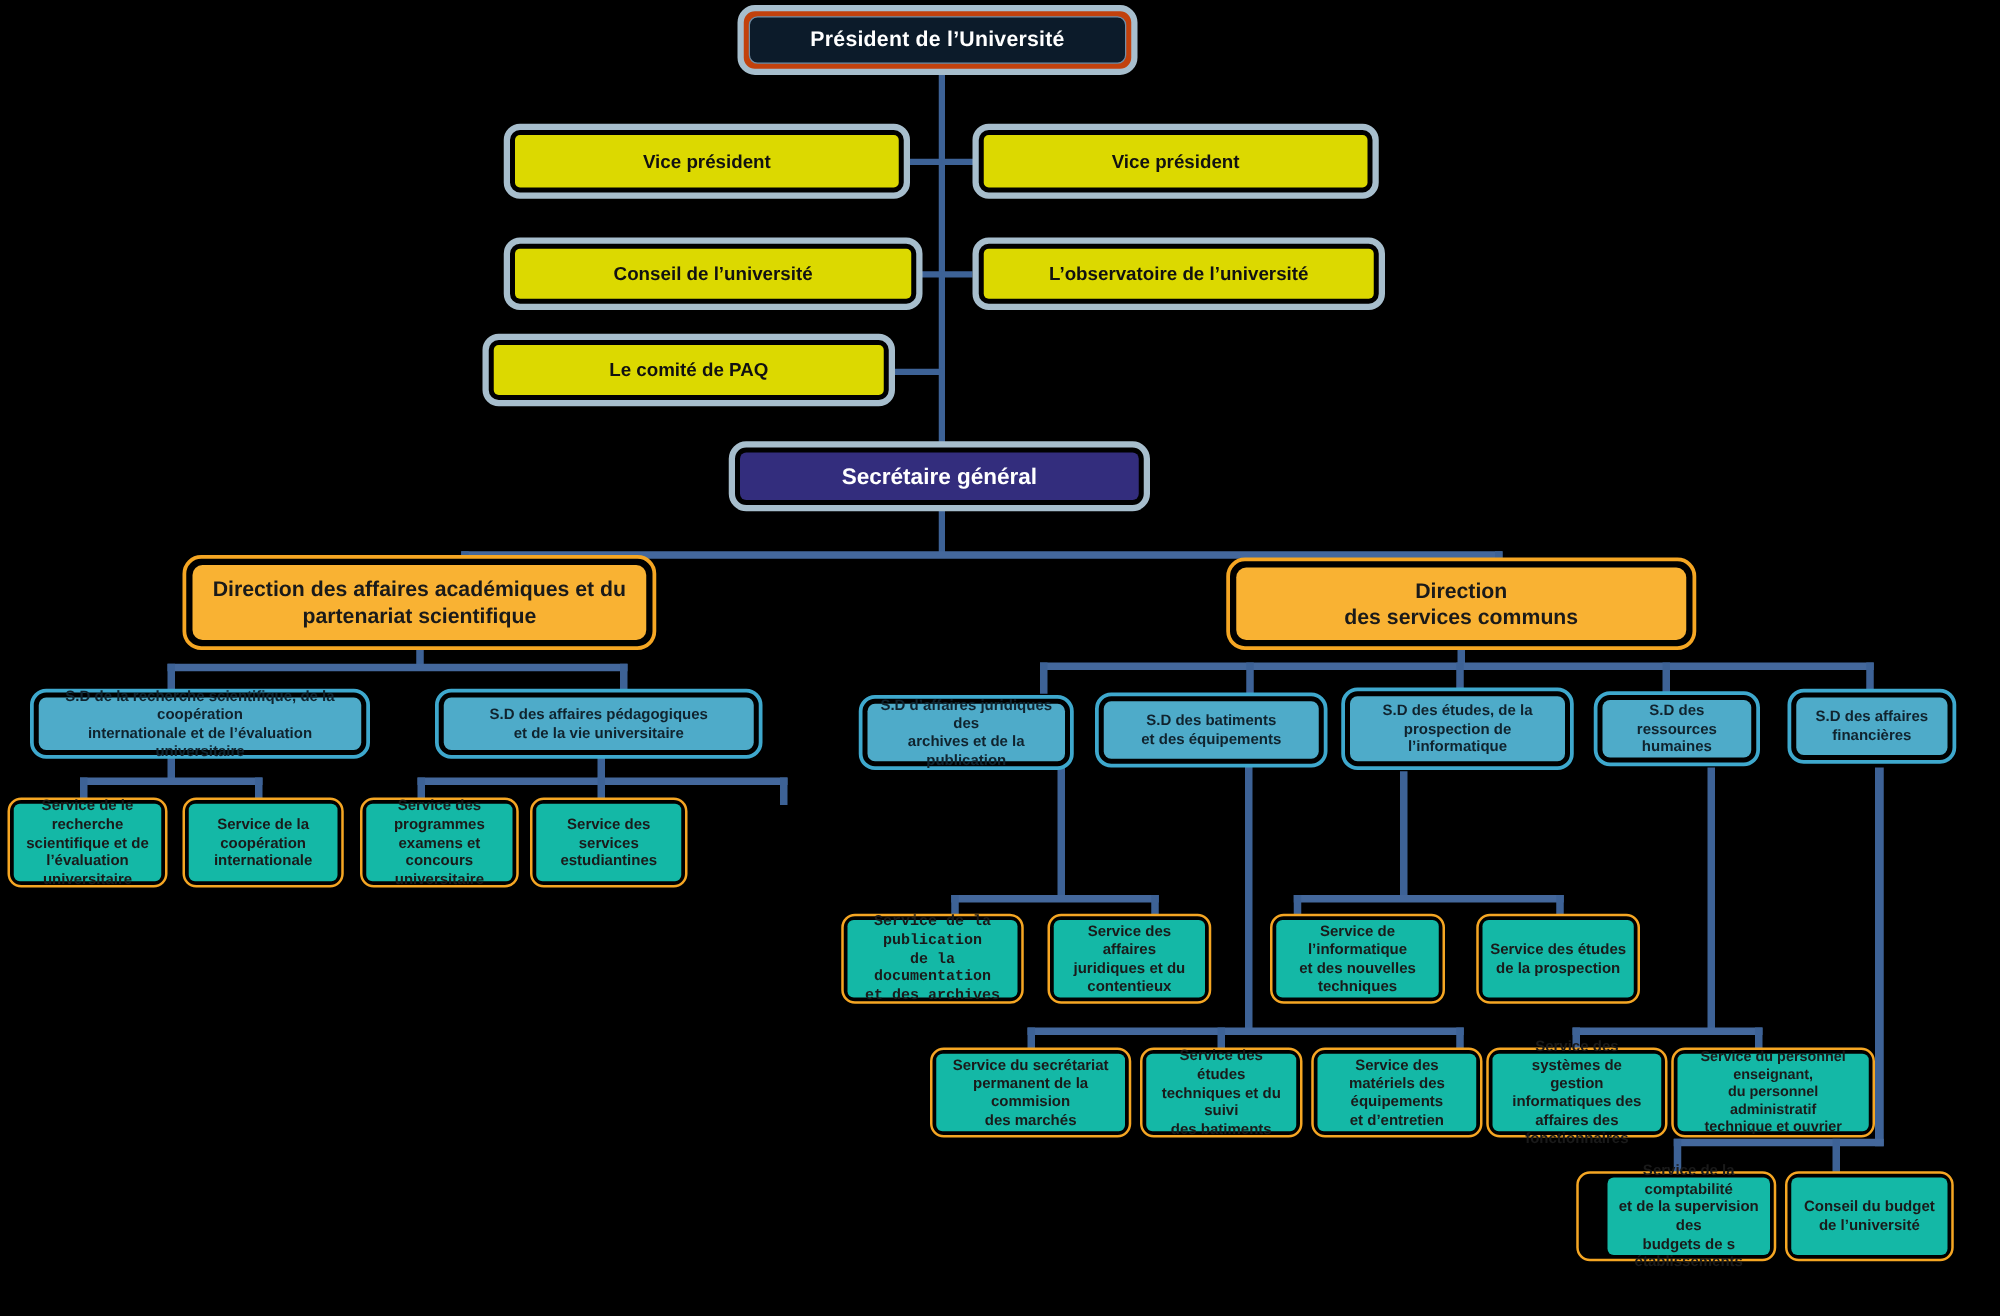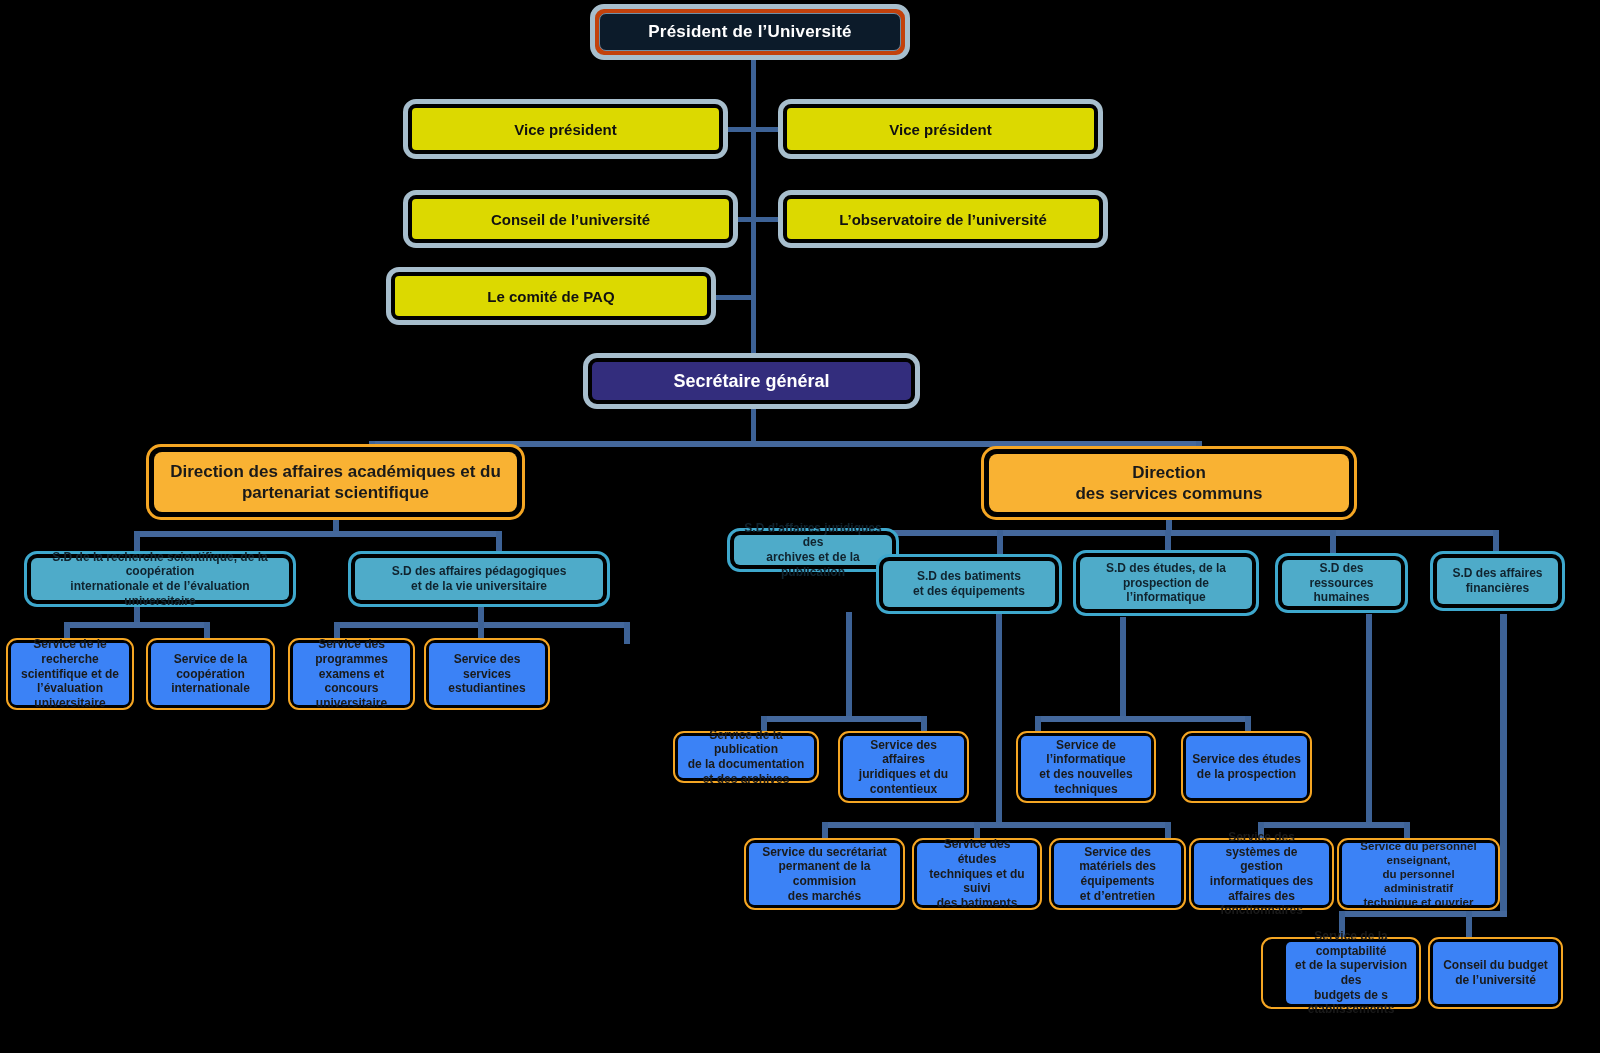--- a/index.html
+++ b/index.html
@@ -36,21 +36,21 @@
   .n-dir .inner{background:#f9b233;border-radius:8px;color:#1a1a1a;
         font-weight:bold;font-size:17px;line-height:1.25;}
 
   
   .n-sd{border:3px solid #3ea8cd;border-radius:13px;padding:4px;background:#000;}
   .n-sd .inner{background:#4eabc9;border-radius:6px;color:#10232e;
         font-weight:bold;font-size:12px;line-height:1.22;}
 
   
   .n-srv{border:2px solid #f5a623;border-radius:11px;padding:3px;background:#000;}
-  .n-srv .inner{background:#3b82f6;border-radius:5px;color:#1a1a1a;
+  .n-srv .inner{background:#14b8a6;border-radius:5px;color:#1a1a1a;
         font-weight:bold;font-size:12px;line-height:1.22;}
   .n-srv.sm .inner{font-size:11.5px;}
 </style>
 </head>
 <body>
 
 <div id="stage">
 
   <div class="ln" style="left:751px;top:56px;width:5px;height:304px;"></div>
 
@@ -172,21 +172,21 @@
 
   <div class="node n-sd" style="left:348px;top:551px;width:262px;height:56px;">
     <div class="inner">
       <div>
         <div>S.D des affaires  pédagogiques</div>
         <div>et de la vie universitaire</div>
       </div>
     </div>
   </div>
 
-  <div class="node n-sd" style="left:687px;top:528px;width:172px;height:44px;margin-left:40px;">
+  <div class="node n-sd" style="left:687px;top:556px;width:172px;height:60px;">
     <div class="inner">
       <div>
         <div>S.D d’affaires juridiques des</div>
         <div>archives et de la publication</div>
       </div>
     </div>
   </div>
 
   <div class="node n-sd" style="left:876px;top:554px;width:186px;height:60px;">
     <div class="inner">
@@ -257,21 +257,21 @@
   <div class="node n-srv" style="left:424px;top:638px;width:126px;height:72px;">
     <div class="inner">
       <div>
         <div>Service des services</div>
         <div>estudiantines</div>
       </div>
     </div>
   </div>
 
 
-  <div class="node n-srv" style="left:673px;top:731px;width:146px;height:52px;">
+  <div class="node n-srv" style="left:673px;top:731px;width:146px;height:72px;font-family:Liberation Mono, monospace;">
     <div class="inner">
       <div>
         <div>Service de la publication</div>
         <div>de la documentation</div>
         <div>et des archives</div>
       </div>
     </div>
   </div>
 
   <div class="node n-srv" style="left:838px;top:731px;width:131px;height:72px;">

